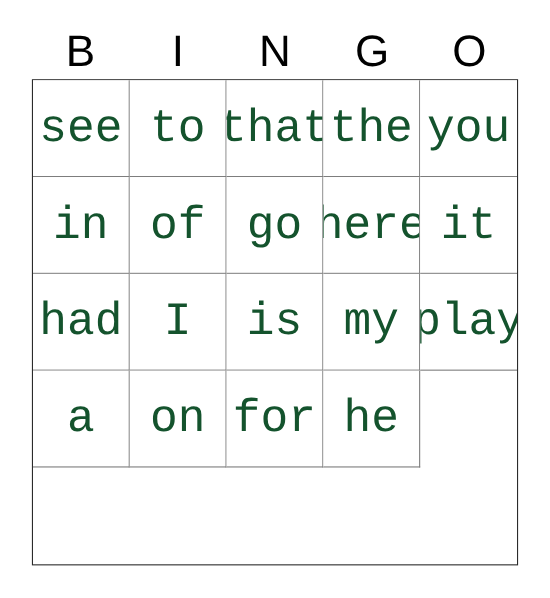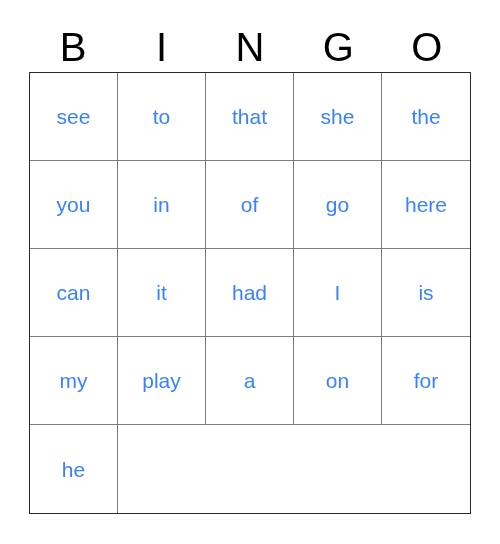--- a/index.html
+++ b/index.html
@@ -69,25 +69,26 @@
     background: #ffffff;
     overflow: hidden;
   }
   .cell:nth-child(5n) {
     border-right: none;
   }
   .cell:nth-child(n+21) {
     border-bottom: none;
   }
   .cell-word {
-    font-size: 21px;
+    font-size: 42px;
     font-weight: 400;
     line-height: 1;
-    color: #3b82f6;
+    color: #14532d;
     white-space: nowrap;
+    font-family: Liberation Mono, monospace;
   }
 </style>
 </head>
 <body>
 
 <div id="bingo-card">
 
   <div id="header-row">
     <div class="header-letter">B</div>
     <div class="header-letter">I</div>
@@ -101,44 +102,38 @@
     <div class="cell">
         <span class="cell-word">see</span>
       </div>
     <div class="cell">
         <span class="cell-word">to</span>
       </div>
     <div class="cell">
         <span class="cell-word">that</span>
       </div>
     <div class="cell">
-        <span class="cell-word">she</span>
-      </div>
-    <div class="cell">
         <span class="cell-word">the</span>
       </div>
 
     <div class="cell">
         <span class="cell-word">you</span>
       </div>
     <div class="cell">
         <span class="cell-word">in</span>
       </div>
     <div class="cell">
         <span class="cell-word">of</span>
       </div>
 
     <div class="cell">
         <span class="cell-word">go</span>
       </div>
     <div class="cell">
         <span class="cell-word">here</span>
-      </div>
-    <div class="cell">
-        <span class="cell-word">can</span>
       </div>
     <div class="cell">
         <span class="cell-word">it</span>
       </div>
 
     <div class="cell">
         <span class="cell-word">had</span>
       </div>
     <div class="cell">
         <span class="cell-word">I</span>

